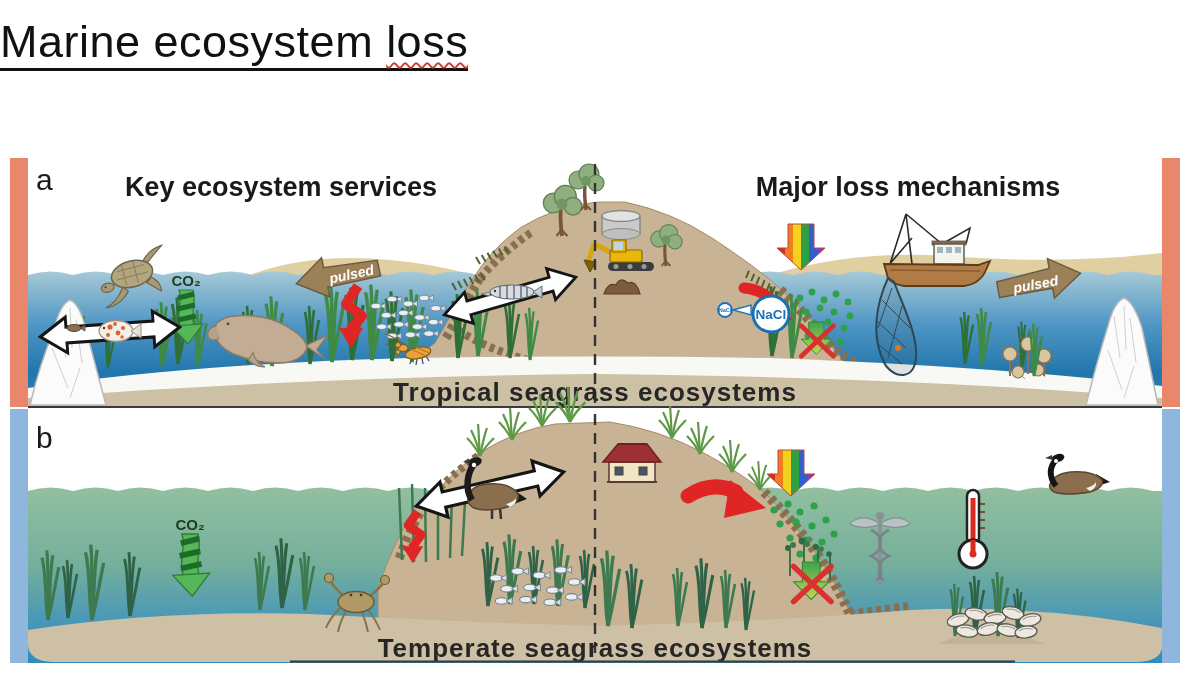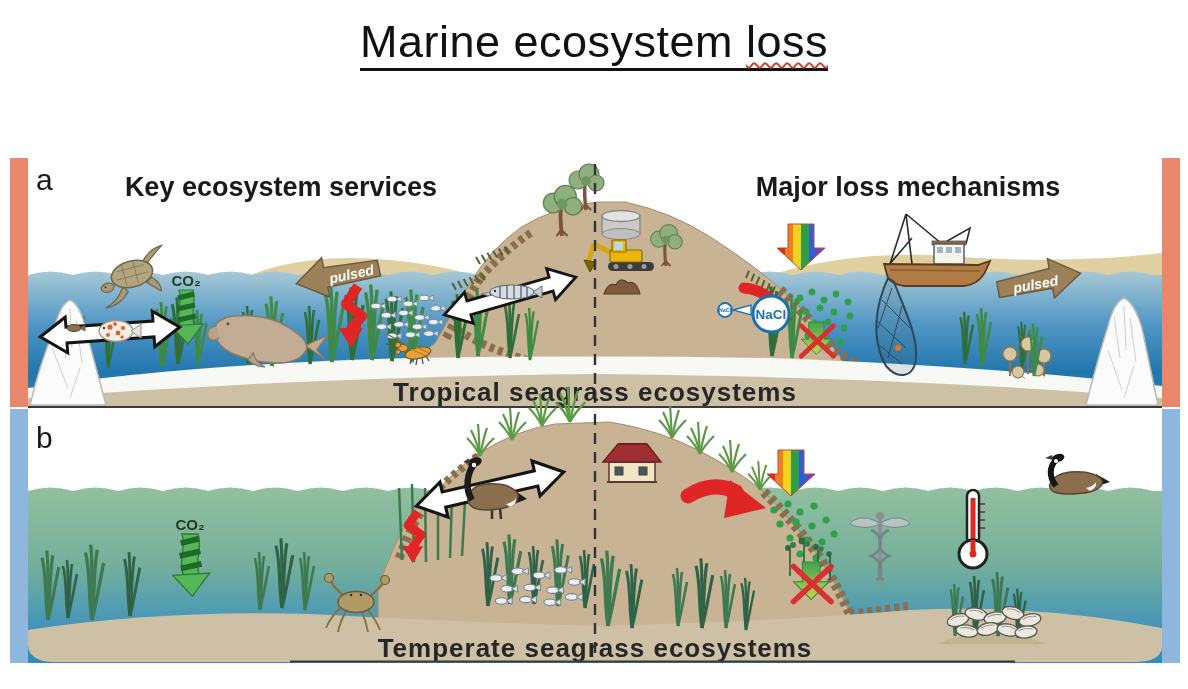--- a/index.html
+++ b/index.html
@@ -1,18 +1,18 @@
 <!DOCTYPE html>
 <html><head>
 <meta charset="utf-8">
 <style>
   html,body{margin:0;padding:0;background:#fff;}
   .slide{position:relative;width:1188px;height:689px;background:#ffffff;overflow:hidden;
          font-family:"Liberation Sans",sans-serif;}
-  .title{position:absolute;top:16px;left:0;width:100%;text-align:center;
+  .title{position:absolute;top:16px;left:0;width:100%;text-align:left;
          font-size:45px;font-weight:400;color:#111;letter-spacing:0.5px;}
   .title .underlined{border-bottom:3px solid #111;padding-bottom:1px;}
   .title .squiggly{text-decoration:underline wavy #d03a2b 1.5px;text-underline-offset:5px;}
   .figure{position:absolute;left:10px;top:158px;width:1170px;height:505px;}
   svg text{font-family:"Liberation Sans",sans-serif;}
   .h{font-size:27px;font-weight:700;fill:#1a1a1a;}
   .cap{font-size:26px;font-weight:700;fill:#262626;letter-spacing:1px;}
   .plbl{font-size:30px;font-weight:400;fill:#1a1a1a;}
   .co2{font-size:15px;font-weight:700;fill:#1d3d1d;}
   .pulsed{font-size:14px;font-weight:700;font-style:italic;fill:#ffffff;}

